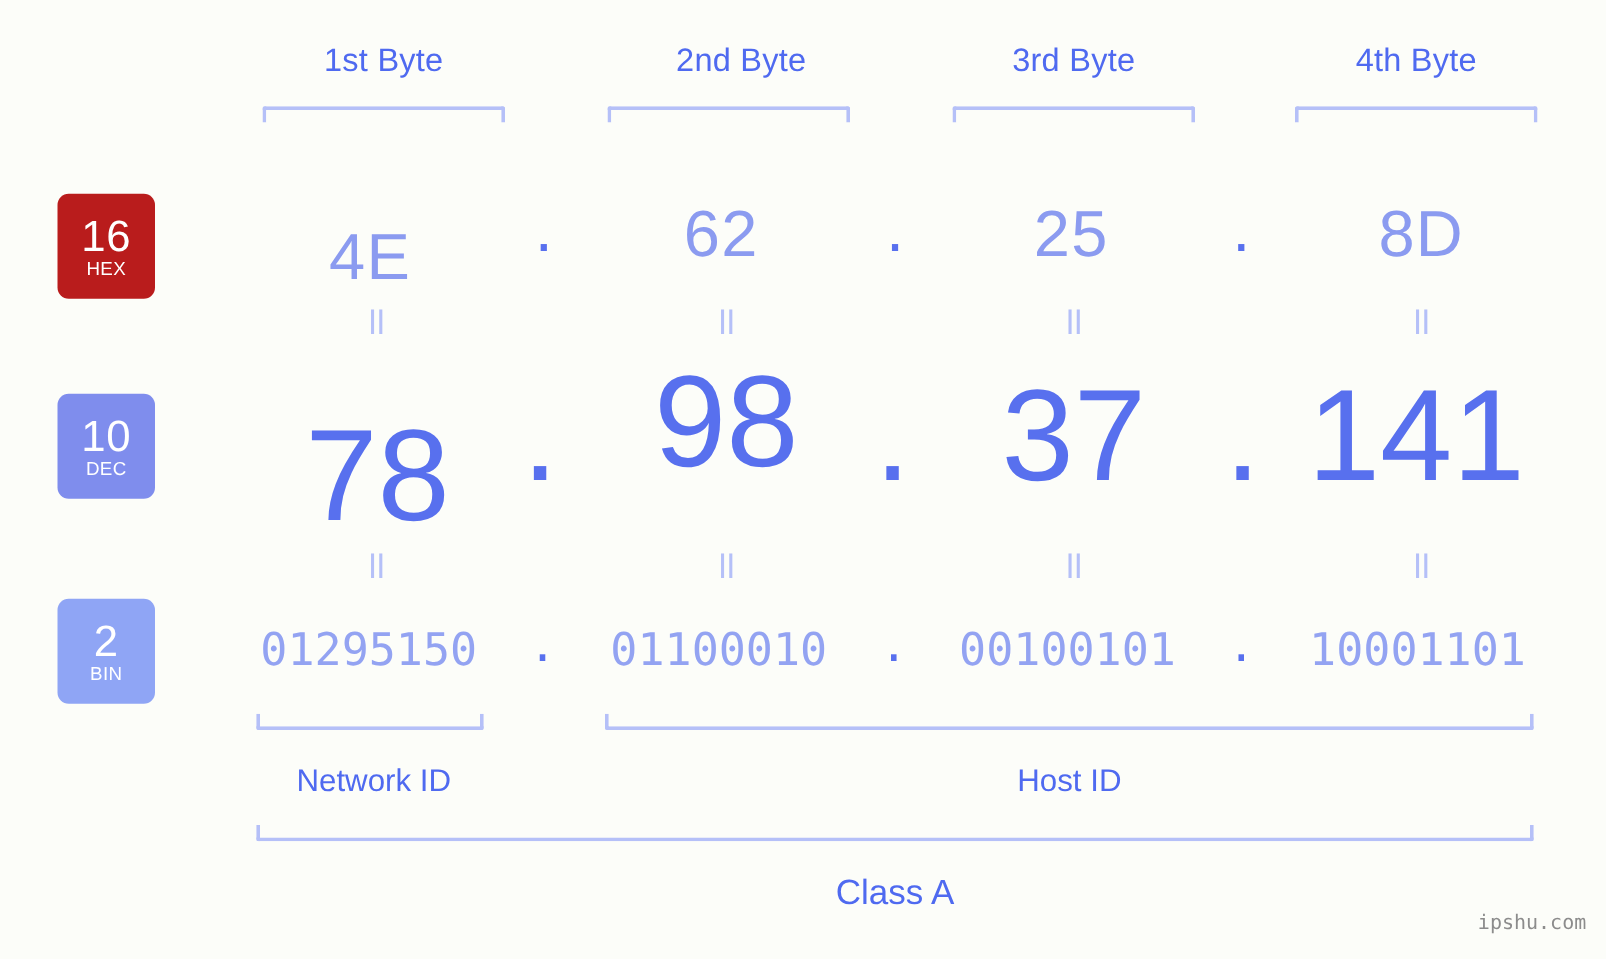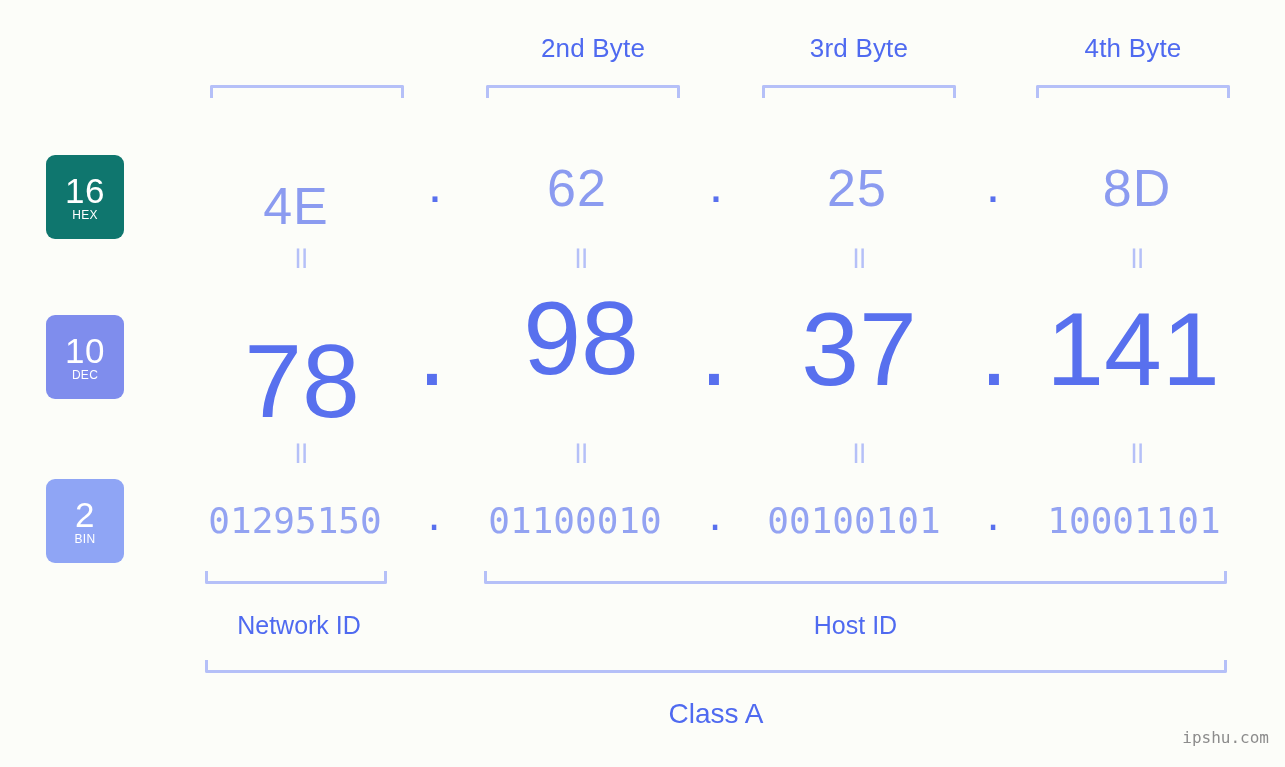--- a/index.html
+++ b/index.html
@@ -60,21 +60,21 @@
     flex-direction: column;
     align-items: center;
     justify-content: center;
     line-height: 1;
   }
   .badge .num {
     font-size: 35px;
     letter-spacing: 0.5px;
   }
   .badge .abbr {
-    font-size: 12px;
+    font-size: 15px;
     margin-top: 1px;
     letter-spacing: 0.3px;
   }
 
   
   .cell {
     position: absolute;
     text-align: center;
     white-space: nowrap;
   }
@@ -143,30 +143,31 @@
     font-size: 16px;
     color: #8c8c8c;
     letter-spacing: 0px;
   }
 </style>
 </head>
 <body>
 
 <div class="stage">
 
+  <div class="byte-header" style="left:210px; width:194px;">1st Byte</div>
   <div class="byte-header" style="left:496px; width:194px;">2nd Byte</div>
   <div class="byte-header" style="left:762px; width:194px;">3rd Byte</div>
   <div class="byte-header" style="left:1036px; width:194px;">4th Byte</div>
 
   <div class="bracket-down" style="left:210px; top:85px; width:194px;"></div>
   <div class="bracket-down" style="left:486px; top:85px; width:194px;"></div>
   <div class="bracket-down" style="left:762px; top:85px; width:194px;"></div>
   <div class="bracket-down" style="left:1036px; top:85px; width:194px;"></div>
 
-  <div class="badge" style="top:155px; background:#0f766e;">
+  <div class="badge" style="top:155px; background:#b91c1c;">
     <span class="num">16</span>
     <span class="abbr">HEX</span>
   </div>
 
   <div class="badge" style="top:315px; background:#7f8ded;">
     <span class="num">10</span>
     <span class="abbr">DEC</span>
   </div>
 
   <div class="badge" style="top:479px; background:#8fa5f5;">

